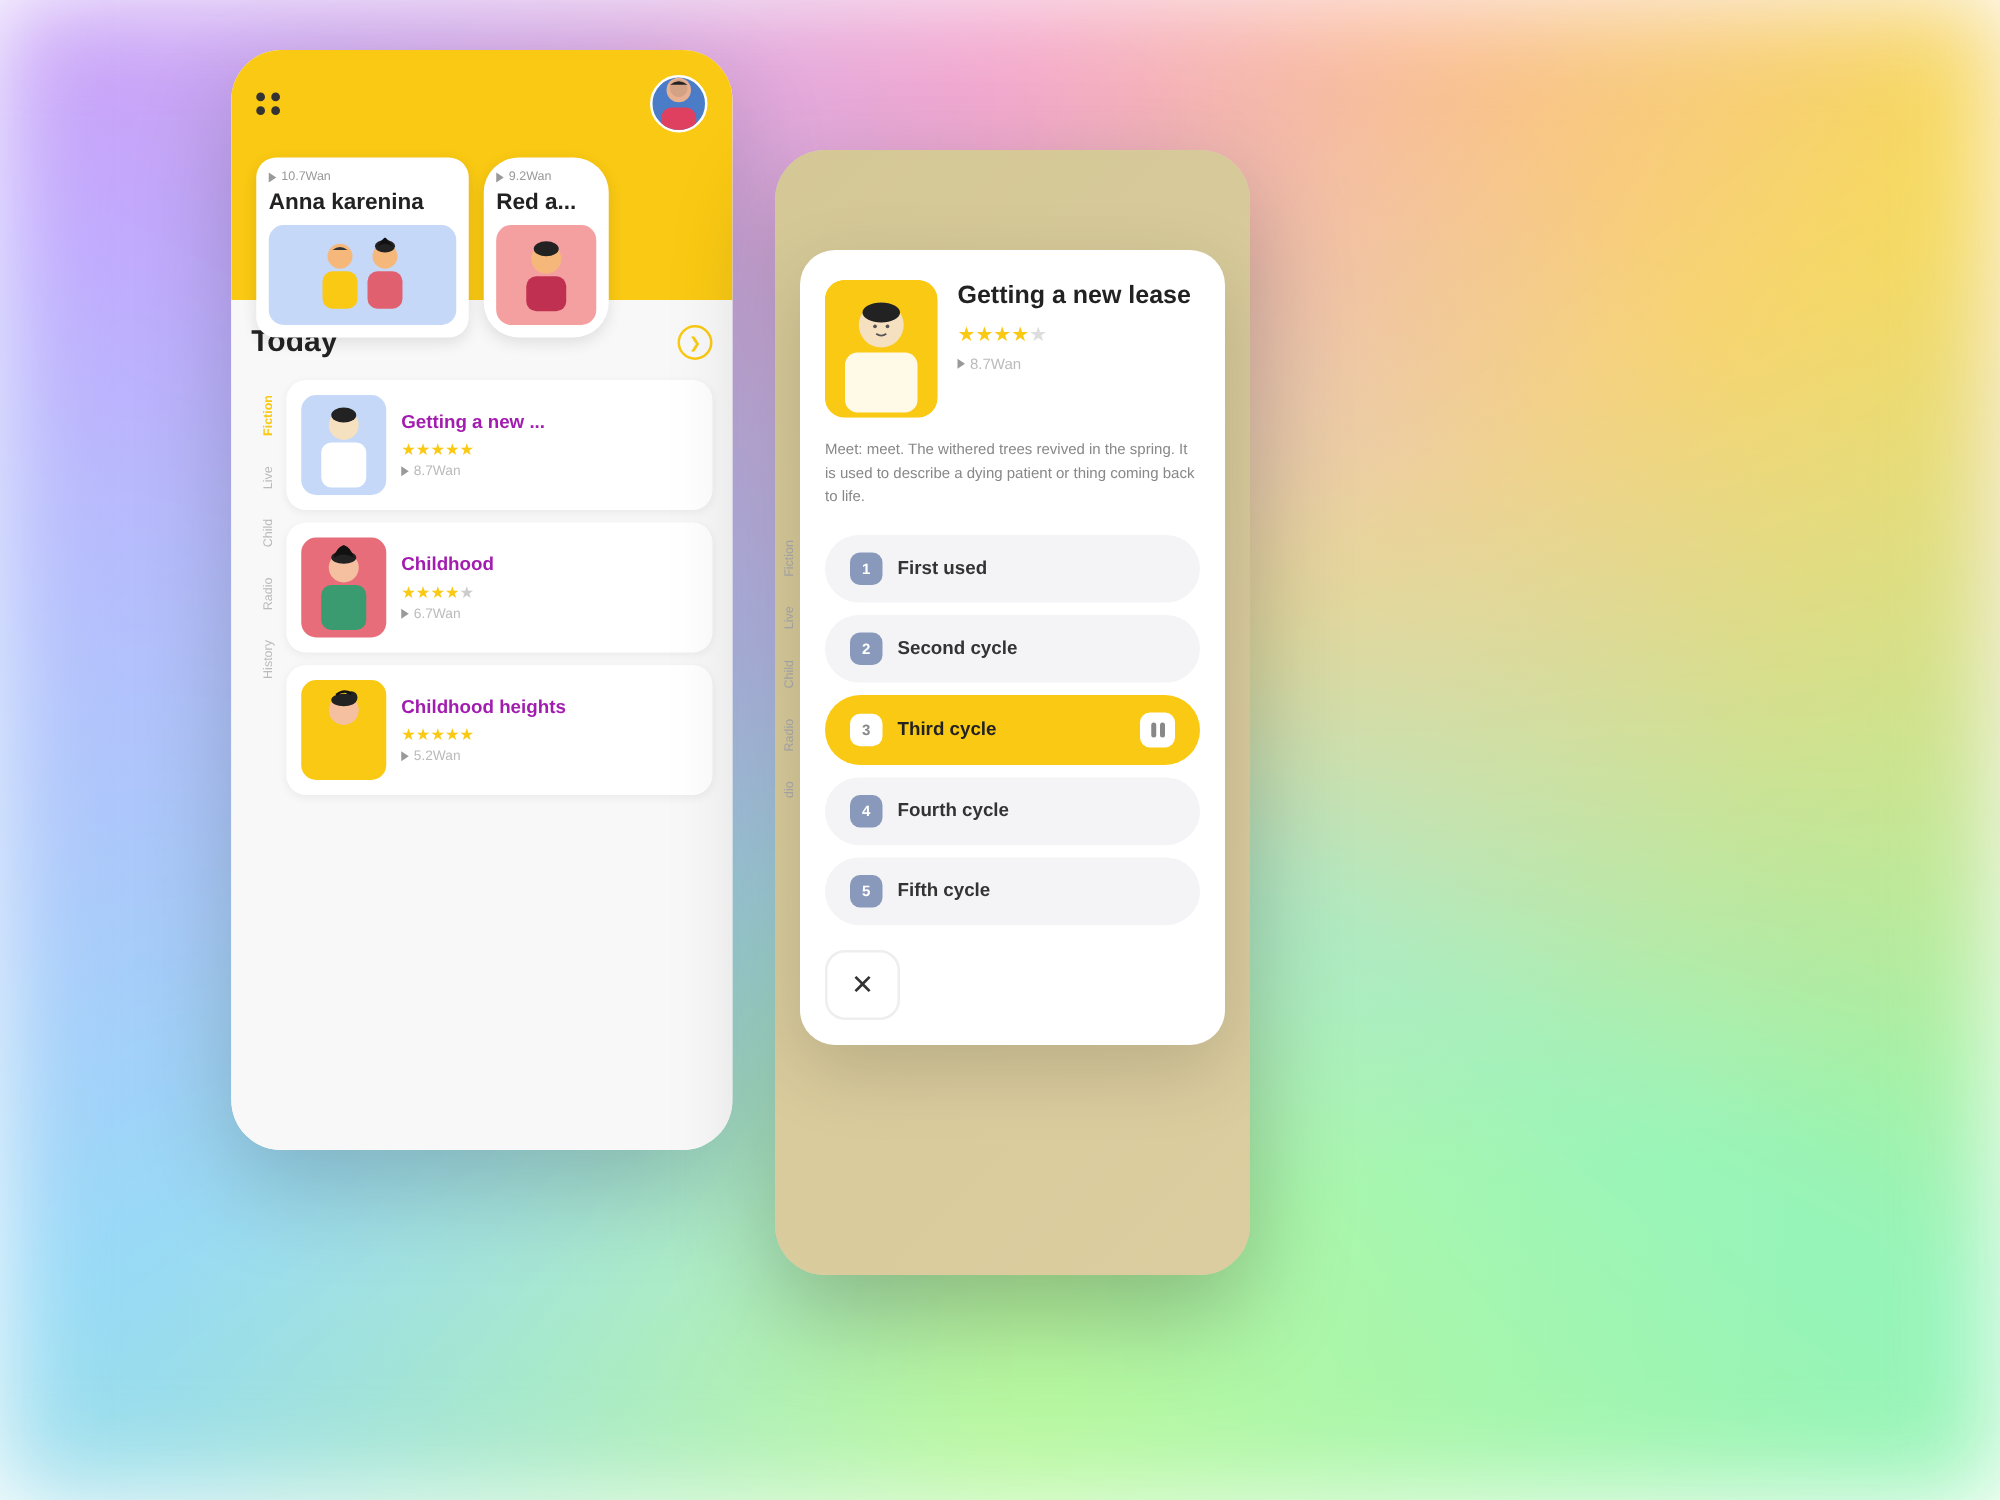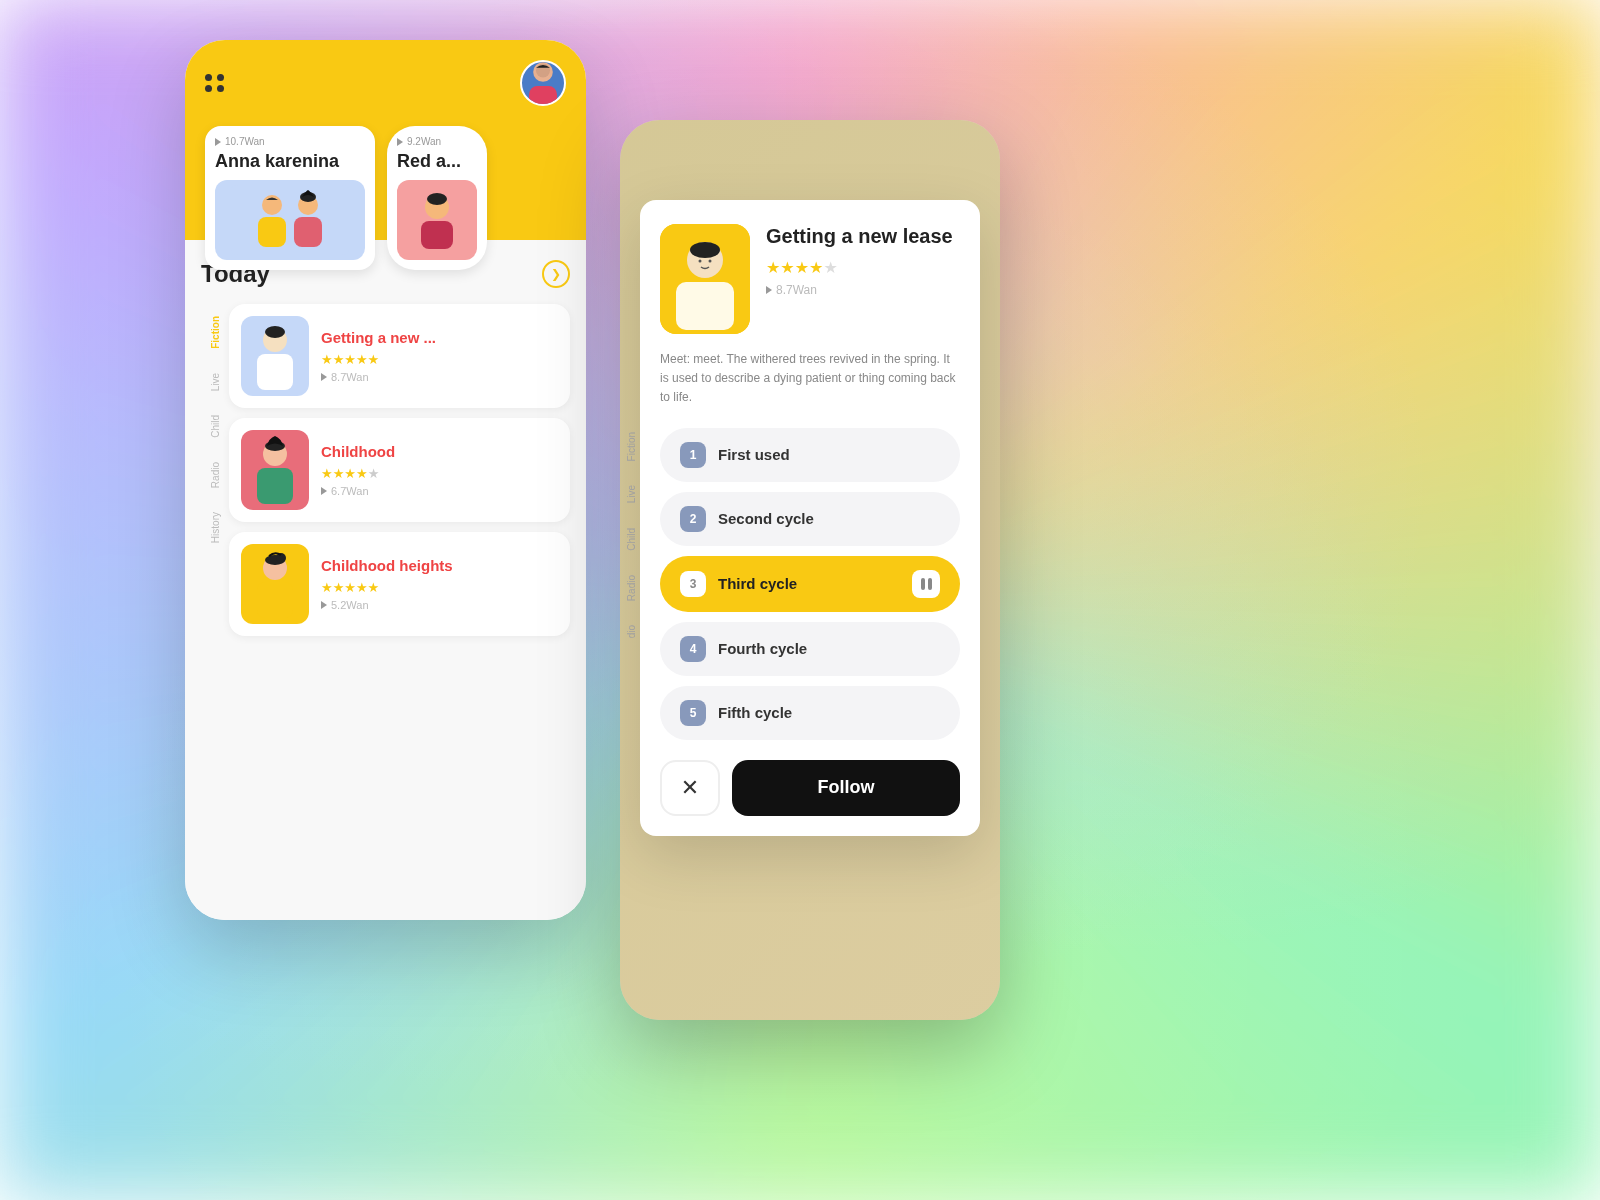--- a/index.html
+++ b/index.html
@@ -199,21 +199,21 @@
       align-items: center;
       justify-content: center;
     }
     .thumb-blue { background: #c5d8f8; }
     .thumb-pink { background: #e86d7a; }
     .thumb-yellow { background: #F9C913; }
     .list-info { flex: 1; }
     .list-item-title {
       font-size: 15px;
       font-weight: 700;
-      color: #ef4444;
+      color: #a21caf;
       margin-bottom: 6px;
     }
     .stars { color: #F9C913; font-size: 13px; margin-bottom: 4px; }
     .views-meta {
       display: flex;
       align-items: center;
       gap: 4px;
       font-size: 11px;
       color: #bbb;
     }
@@ -235,21 +235,21 @@
       inset: 0;
       background: linear-gradient(135deg, #c8b870 0%, #d4c080 100%);
       opacity: 0.6;
     }
     .modal-card {
       position: absolute;
       top: 80px;
       left: 20px;
       right: 20px;
       background: white;
-      border-radius: 16px;
+      border-radius: 28px;
       padding: 24px 20px 20px 20px;
       box-shadow: 0 20px 60px rgba(0,0,0,0.15);
     }
     .modal-header {
       display: flex;
       gap: 16px;
       align-items: flex-start;
       margin-bottom: 16px;
     }
     .modal-book-thumb {
@@ -597,16 +597,15 @@
         <span class="cycle-label">Fourth cycle</span>
       </div>
       <div class="cycle-item">
         <div class="cycle-num">5</div>
         <span class="cycle-label">Fifth cycle</span>
       </div>
     </div>
 
     <div class="modal-footer">
       <div class="close-btn">✕</div>
-      <div class="follow-btn">Follow</div>
     </div>
   </div>
 </div>
 
 </body></html>

